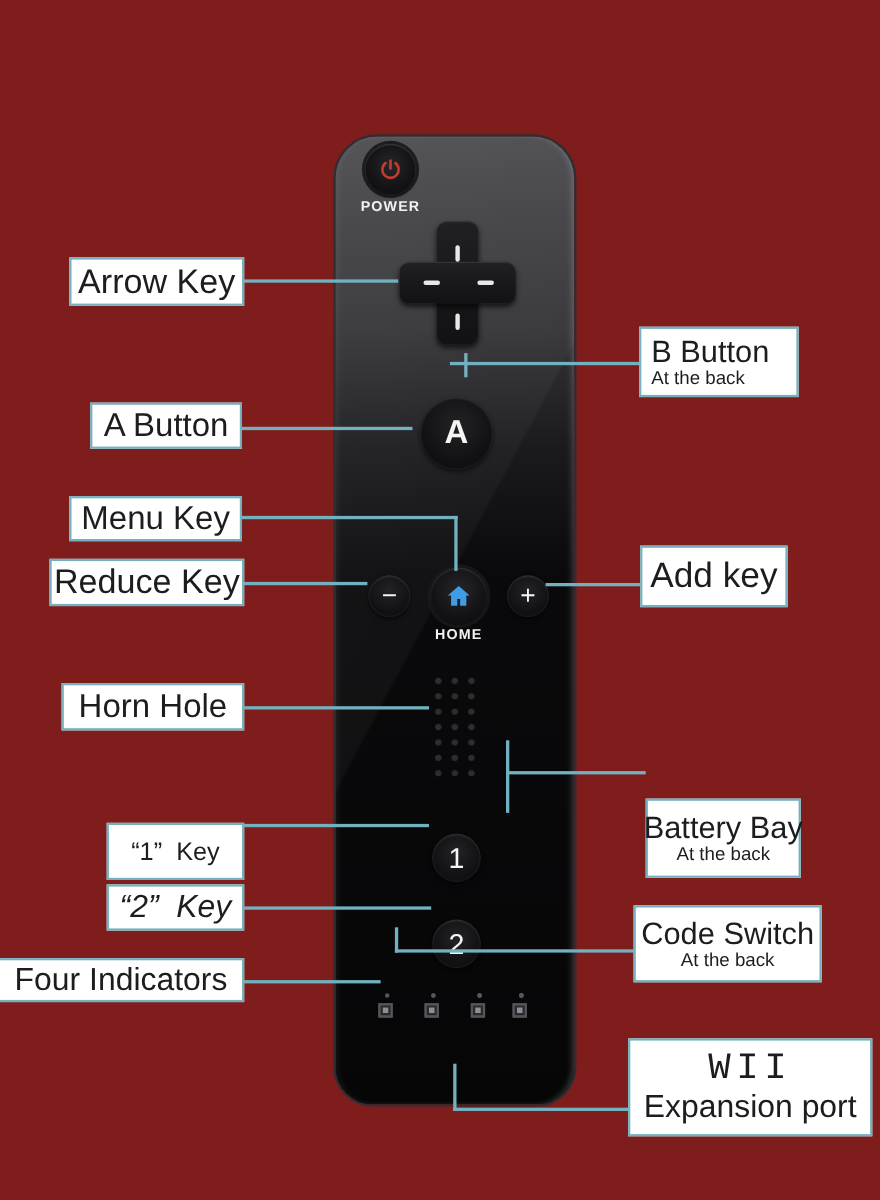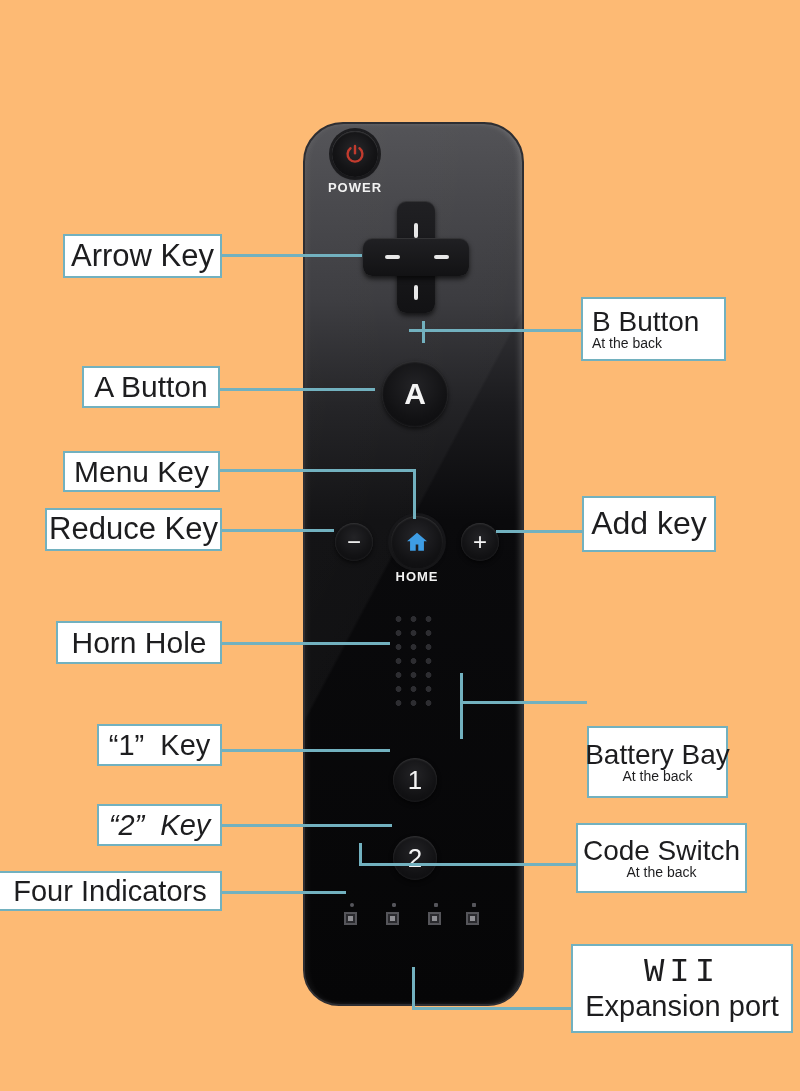--- a/index.html
+++ b/index.html
@@ -1,37 +1,37 @@
 <!DOCTYPE html>
 <html><head>
 <meta charset="utf-8">
 <style>
   * { margin:0; padding:0; box-sizing:border-box; }
   body { background:#fff; font-family:"Liberation Sans","DejaVu Sans",sans-serif; }
-  .stage { position:relative; width:800px; height:1091px; background:#fdba74; overflow:hidden; }
+  .stage { position:relative; width:800px; height:1091px; background:#7f1d1d; overflow:hidden; }
 
   
   .box {
     position:absolute; background:#fff; border:2px solid #72b1bf;
     display:flex; flex-direction:column; align-items:center; justify-content:center;
     color:#1d1d1f; z-index:5;
   }
   .box span { white-space:pre; line-height:1.05; }
   .box .main { font-size:29px; }
-  .box .sub  { font-size:14px; }
+  .box .sub  { font-size:17px; }
 
   .b-arrow   { left:63px;  top:234px; width:159px; height:44px; font-size:31px; }
   .b-abtn    { left:82px;  top:366px; width:138px; height:42px; font-size:30px; }
   .b-bbtn    { left:581px; top:297px; width:145px; height:64px; align-items:flex-start; padding-left:9px; }
   .b-menu    { left:63px;  top:451px; width:157px; height:41px; font-size:30px; }
   .b-reduce  { left:45px;  top:508px; width:177px; height:43px; font-size:31px; }
   .b-add     { left:582px; top:496px; width:134px; height:56px; font-size:32px; }
   .b-horn    { left:56px;  top:621px; width:166px; height:43px; font-size:30px; }
   .b-batt    { left:587px; top:688px; width:141px; height:72px;margin-top:38px; }
-  .b-key1    { left:97px;  top:724px; width:125px; height:42px; font-size:29px; }
+  .b-key1    { left:97px;  top:748px; width:125px; height:52px; font-size:23px; }
   .b-key2    { left:97px;  top:804px; width:125px; height:42px; font-size:29px;font-style:italic; }
   .b-code    { left:576px; top:823px; width:171px; height:70px;justify-content:center; }
   .b-four    { left:-2px;  top:871px; width:224px; height:40px; font-size:29px; }
   .b-wii     { left:571px; top:944px; width:222px; height:89px; }
   .b-wii .wii-main { font-family:"Liberation Mono","DejaVu Sans Mono",monospace; font-size:34px; letter-spacing:5px;text-align:right; }
   .b-wii .wii-sub  { font-size:29px; }
   .b-bbtn .main, .b-batt .main, .b-code .main { font-size:28px; }
 
   
   .cl { position:absolute; background:#72b1bf; z-index:4; }

